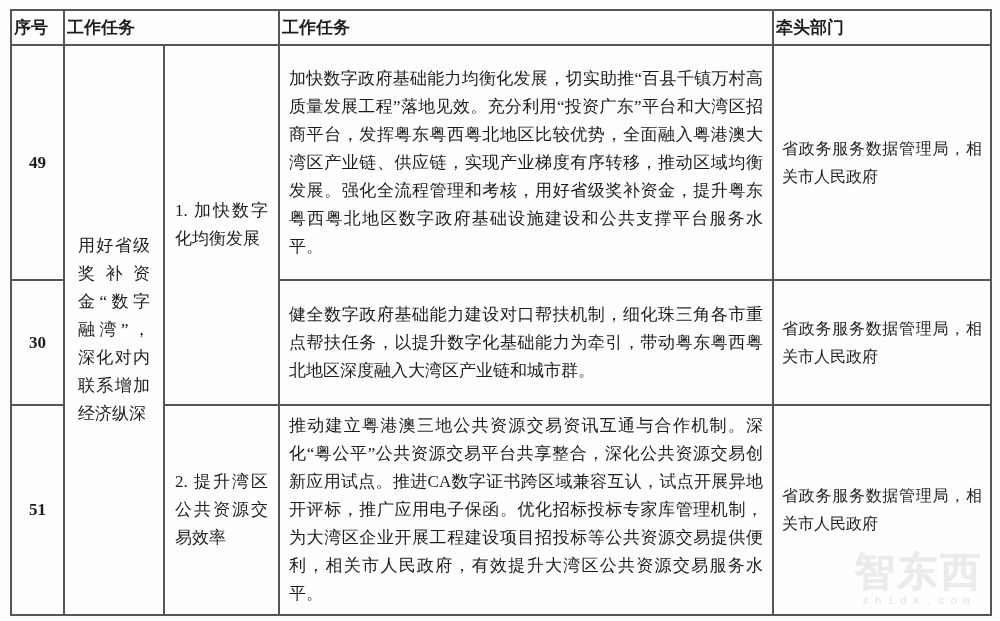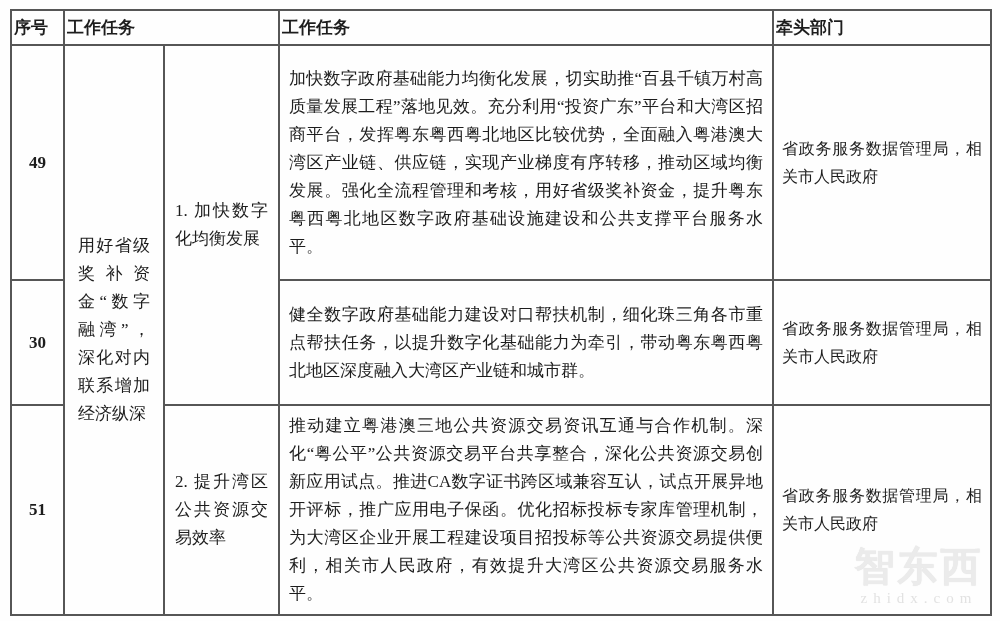--- a/index.html
+++ b/index.html
@@ -80,25 +80,25 @@
   .watermark .logo {
     font-size: 40px;
     font-weight: bold;
     letter-spacing: 3px;
     color: #ebebeb;
     text-shadow: 0 0 1px #dedede;
     line-height: 44px;
     font-family: "Liberation Sans", sans-serif;
   }
   .watermark .domain {
-    font-size: 15px;
+    font-size: 11px;
     letter-spacing: 6px;
     color: #e2e2e2;
     margin-top: 2px;
-    font-family: Liberation Serif, serif;
+    font-family: Liberation Mono, monospace;
   }
 </style>
 </head>
 <body>
 
 <div class="page">
 
   <table class="doc-table">
     <colgroup>
       <col style="width:53px">

